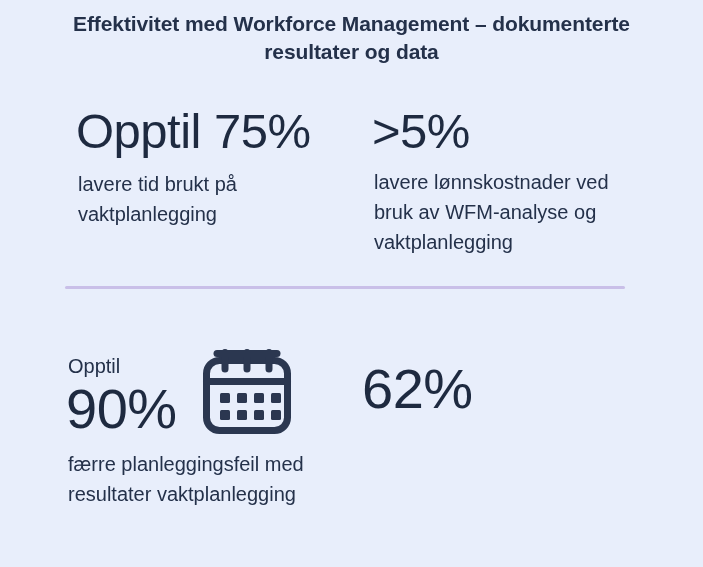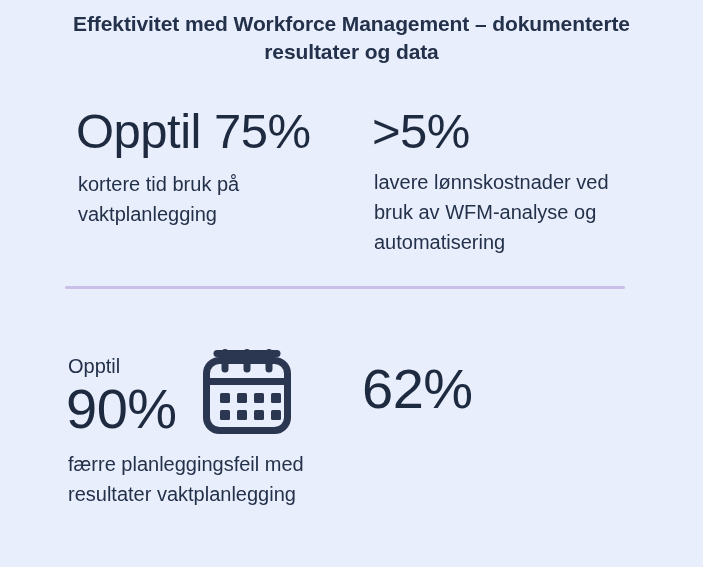--- a/index.html
+++ b/index.html
@@ -114,26 +114,26 @@
 <body>
 
 <div class="infographic">
 
   <div class="title">Effektivitet med Workforce Management – dokumenterte resultater og data</div>
 
   <div class="stat-grid-top">
 
     <div class="cell cell-tl">
       <div class="big">Opptil 75%</div>
-      <div class="desc">kortere tid bruk på vaktplanlegging</div>
+      <div class="desc">lavere tid brukt på vaktplanlegging</div>
     </div>
 
     <div class="cell cell-tr">
       <div class="big">&gt;5%</div>
-      <div class="desc desc-tight">lavere lønnskostnader ved bruk av WFM-analyse og automatisering</div>
+      <div class="desc desc-tight">lavere lønnskostnader ved bruk av WFM-analyse og vaktplanlegging</div>
     </div>
 
   </div>
 
   <div class="divider"></div>
 
   <div class="stat-grid-bottom">
 
     <div class="cell cell-bl">
       <div class="headrow">

